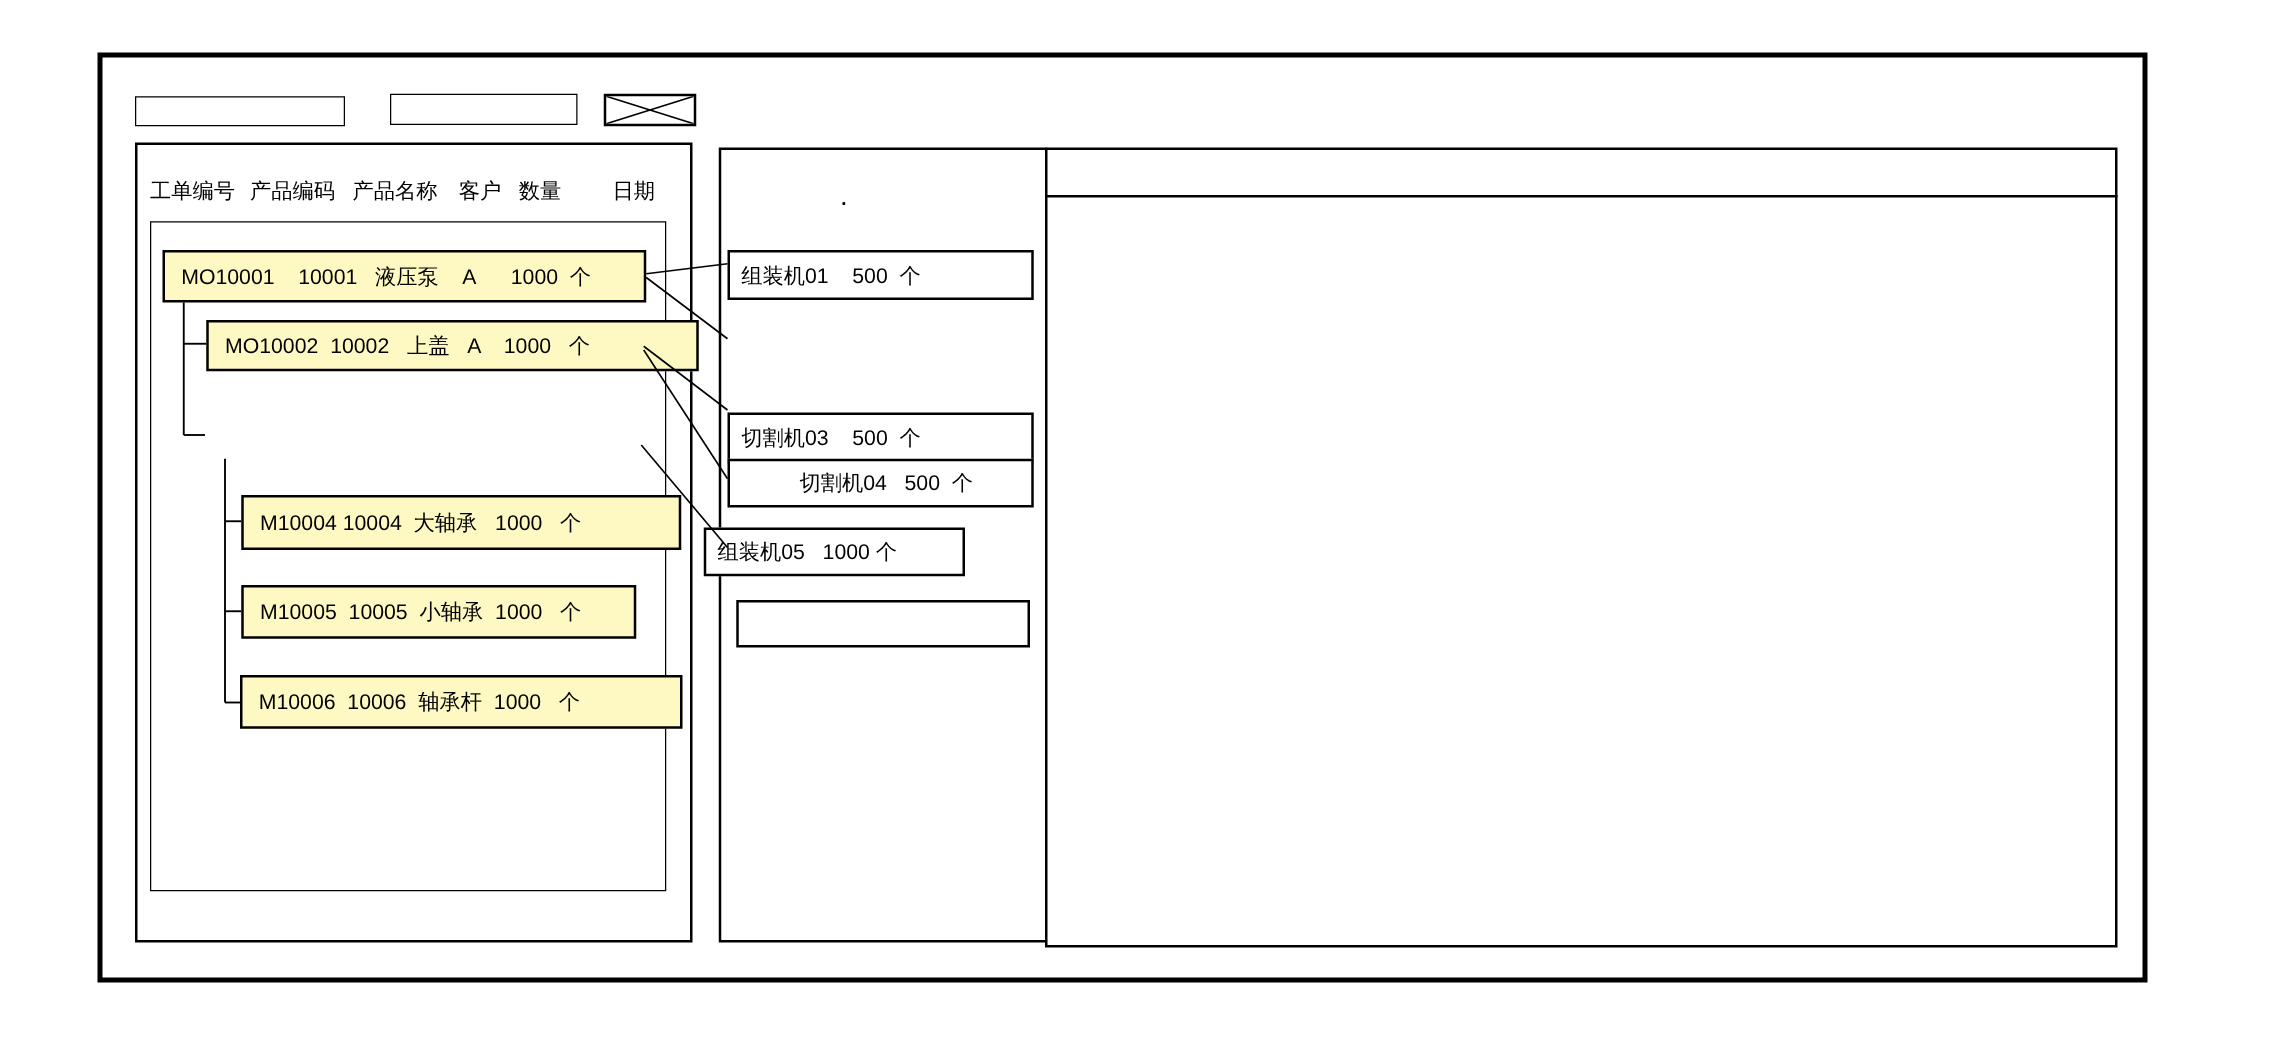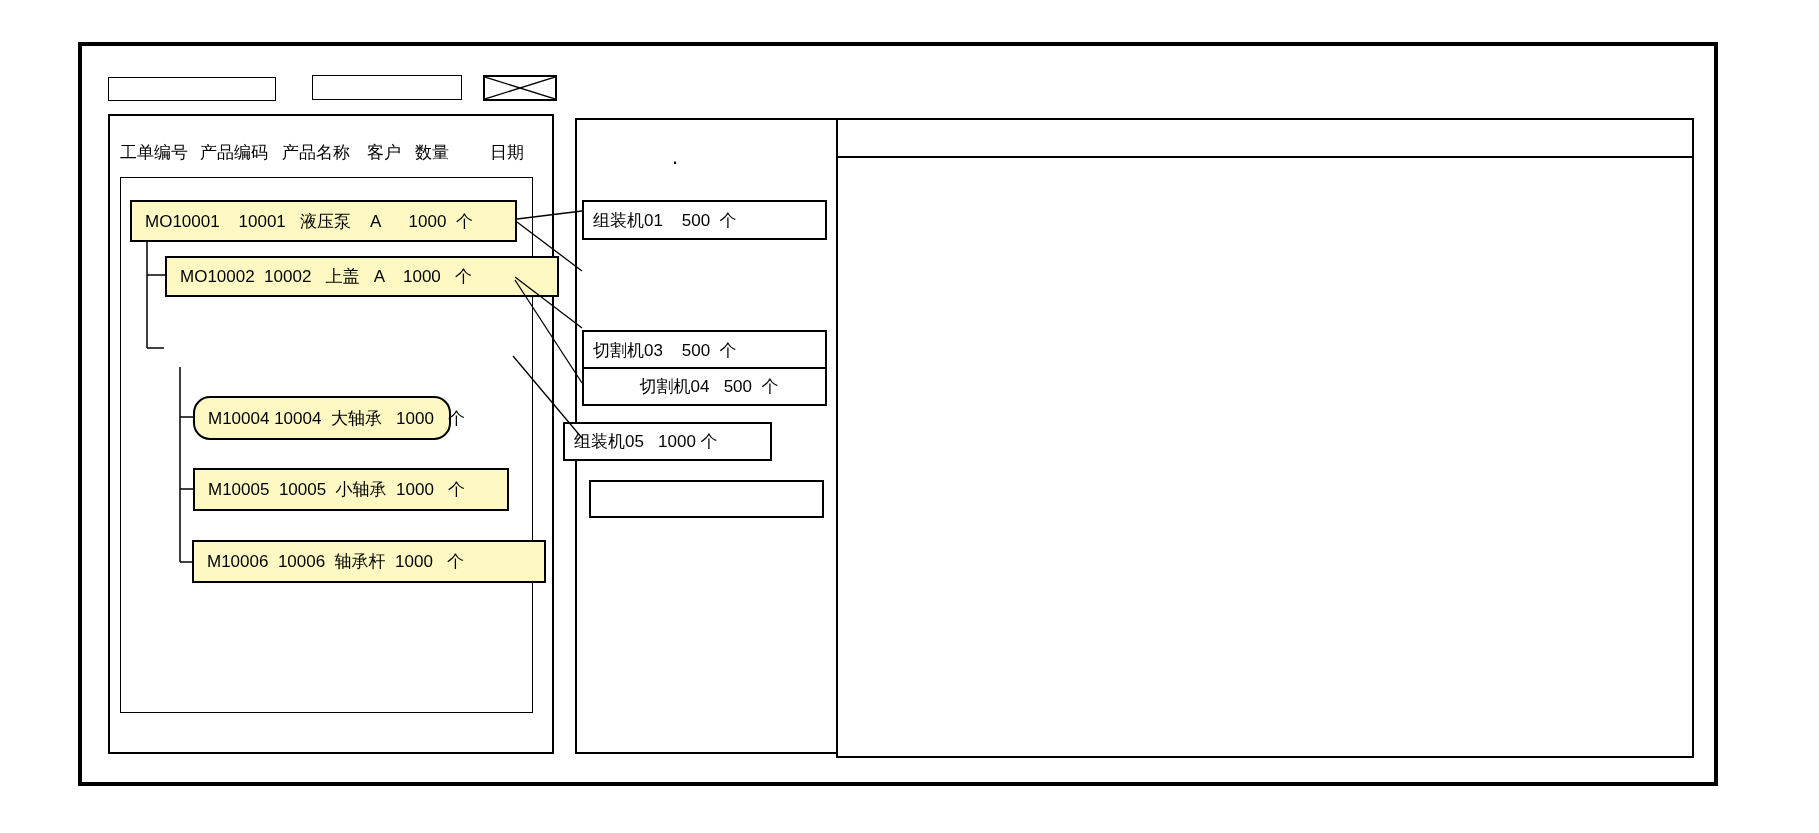--- a/index.html
+++ b/index.html
@@ -34,21 +34,21 @@
   .hdr { top: 142px; font-size: 17px; line-height: 21px; white-space: nowrap; }
   .h1 { left: 120px; } .h2 { left: 200px; } .h3 { left: 282px; }
   .h4 { left: 367px; } .h5 { left: 415px; } .h6 { left: 478px; margin-left: 12px; }
 
   
   .obox { border: 2px solid #000; background: #fef9c3; display: flex; align-items: center;
           padding-left: 13px; font-size: 17px; white-space: pre; z-index: 2; }
   .ob1 { left: 130px; top: 200px; width: 387px; height: 42px; }
   .ob2 { left: 165px; top: 256px; width: 394px; height: 41px; }
   .ob3 { left: 164px; top: 322px; width: 349px; height: 45px; }
-  .ob4 { left: 193px; top: 396px; width: 258px; height: 44px; border-radius: 17px; }
+  .ob4 { left: 193px; top: 396px; width: 352px; height: 44px; }
   .ob5 { left: 193px; top: 468px; width: 316px; height: 43px; }
   .ob6 { left: 192px; top: 540px; width: 354px; height: 43px; }
 
   
   .mbox { border: 2px solid #000; background: #fff; display: flex; align-items: center;
           padding-left: 9px; font-size: 17px; white-space: pre; z-index: 2; }
   .mb1 { left: 582px; top: 200px; width: 245px; height: 40px; }
   .mb2 { left: 582px; top: 255px; width: 245px; height: 39px; }
   .mb3 { left: 582px; top: 308px; width: 245px; height: 41px; margin-top: 22px; }
   .mb4 { left: 582px; top: 367px; width: 245px; height: 39px; justify-content: center; }

